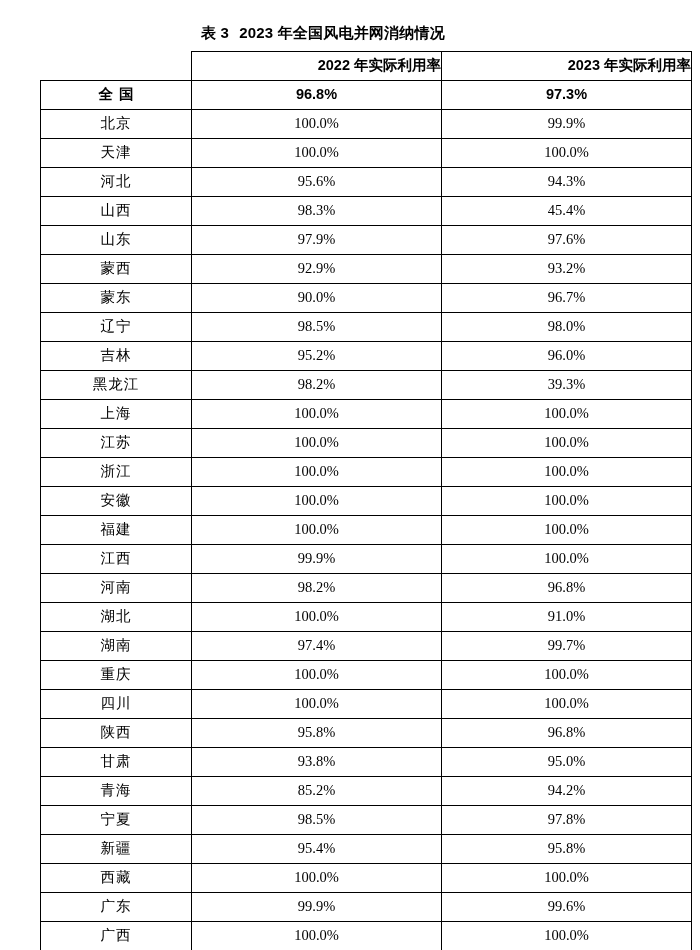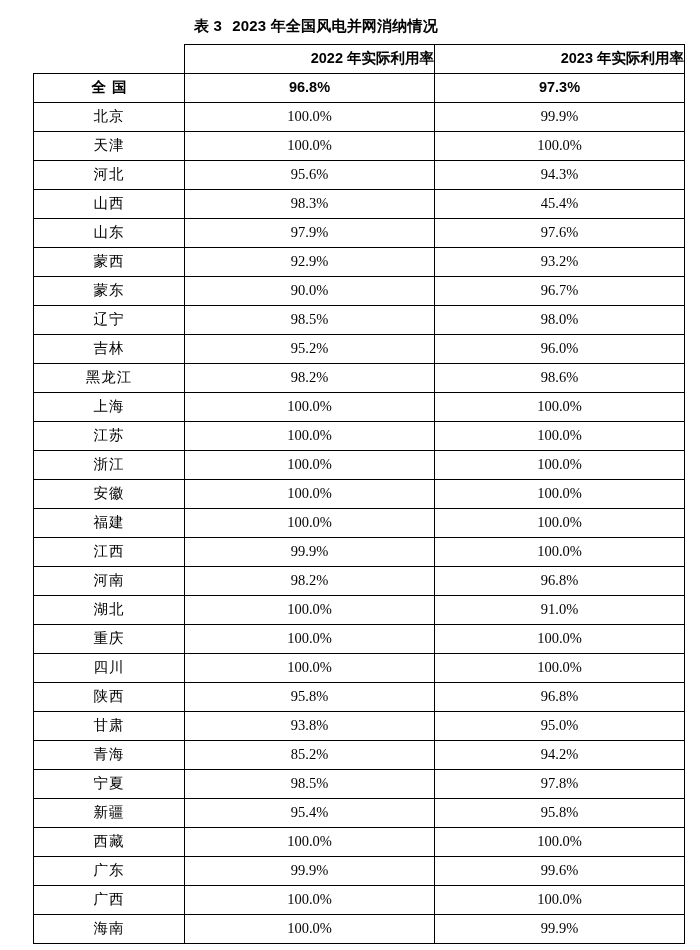--- a/index.html
+++ b/index.html
@@ -10,21 +10,21 @@
     width: 700px;
     height: 950px;
     background: #ffffff;
     font-family: "Liberation Serif", "DejaVu Serif", serif;
     color: #000000;
   }
   .page {
     width: 700px;
     height: 745px;
     box-sizing: border-box;
-    padding: 8px;
+    padding: 15px;
     position: relative;
   }
   .caption {
     font-family: "Liberation Sans", sans-serif;
     font-size: 15px;
     font-weight: bold;
     color: #000;
     padding: 9px 0 8px 186px;
     letter-spacing: 0.2px;
     white-space: nowrap;
@@ -145,21 +145,21 @@
           <td class="val">98.0%</td>
         </tr>
         <tr>
           <td class="region">吉林</td>
           <td class="val">95.2%</td>
           <td class="val">96.0%</td>
         </tr>
         <tr>
           <td class="region">黑龙江</td>
           <td class="val">98.2%</td>
-          <td class="val">98.6%</td>
+          <td class="val">39.3%</td>
         </tr>
         <tr>
           <td class="region">上海</td>
           <td class="val">100.0%</td>
           <td class="val">100.0%</td>
         </tr>
         <tr>
           <td class="region">江苏</td>
           <td class="val">100.0%</td>
           <td class="val">100.0%</td>
@@ -188,20 +188,25 @@
           <td class="region">河南</td>
           <td class="val">98.2%</td>
           <td class="val">96.8%</td>
         </tr>
         <tr>
           <td class="region">湖北</td>
           <td class="val">100.0%</td>
           <td class="val">91.0%</td>
         </tr>
         <tr>
+          <td class="region">湖南</td>
+          <td class="val">97.4%</td>
+          <td class="val">99.7%</td>
+        </tr>
+        <tr>
           <td class="region">重庆</td>
           <td class="val">100.0%</td>
           <td class="val">100.0%</td>
         </tr>
         <tr>
           <td class="region">四川</td>
           <td class="val">100.0%</td>
           <td class="val">100.0%</td>
         </tr>
         <tr>

